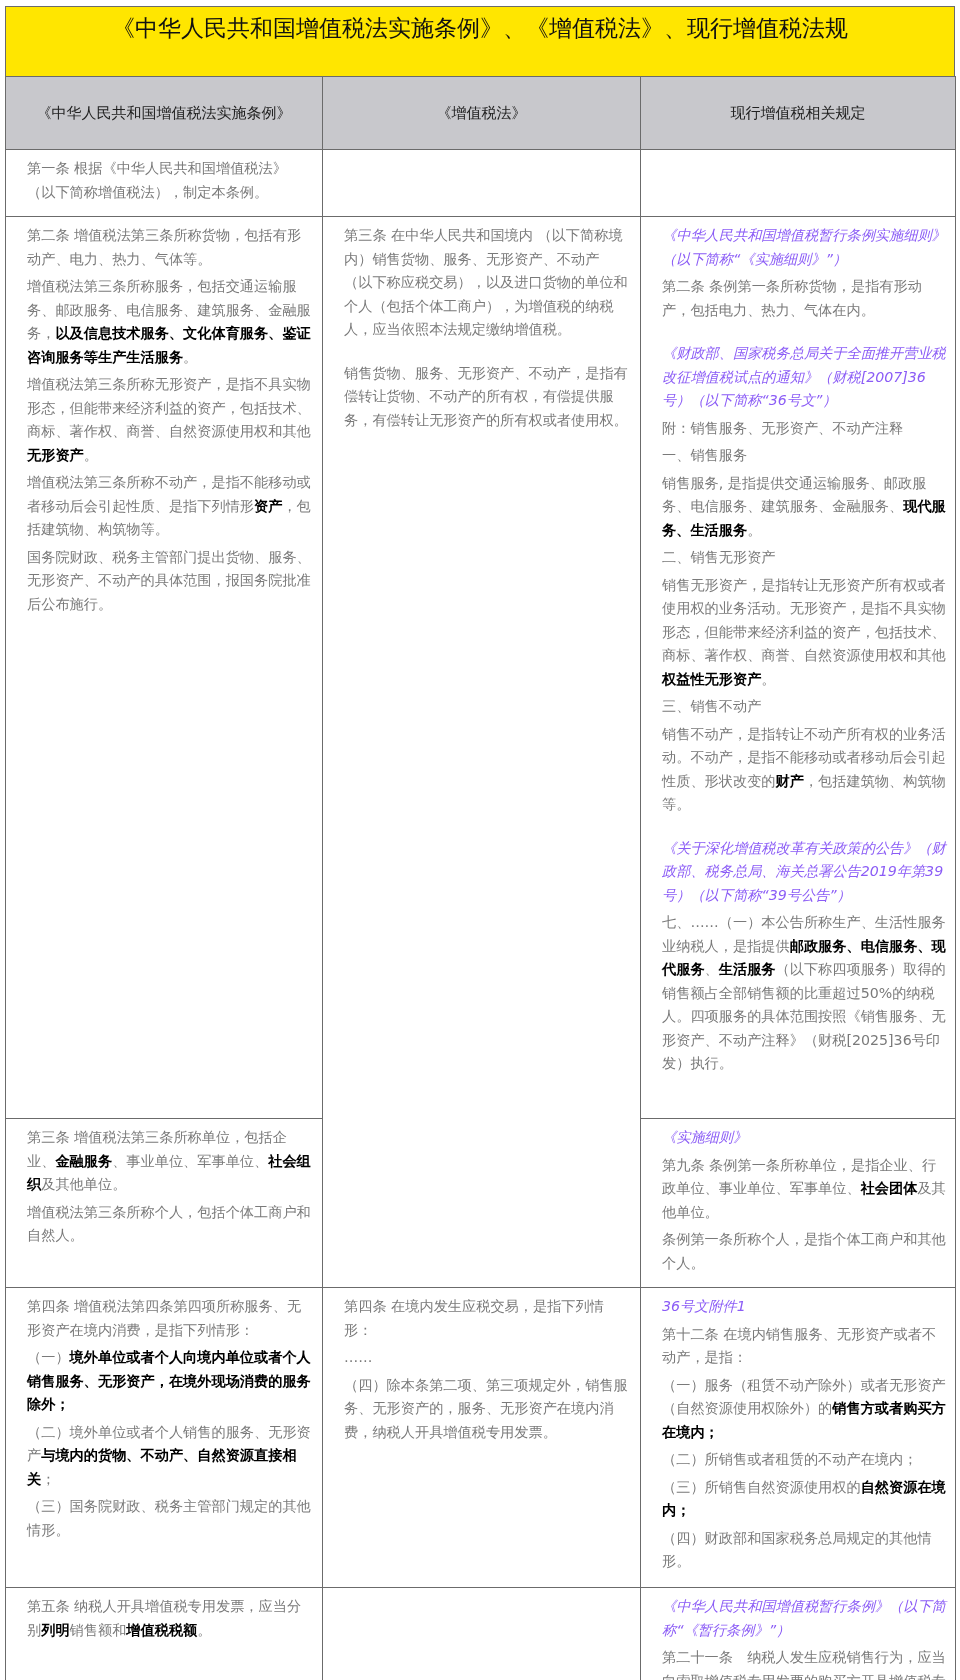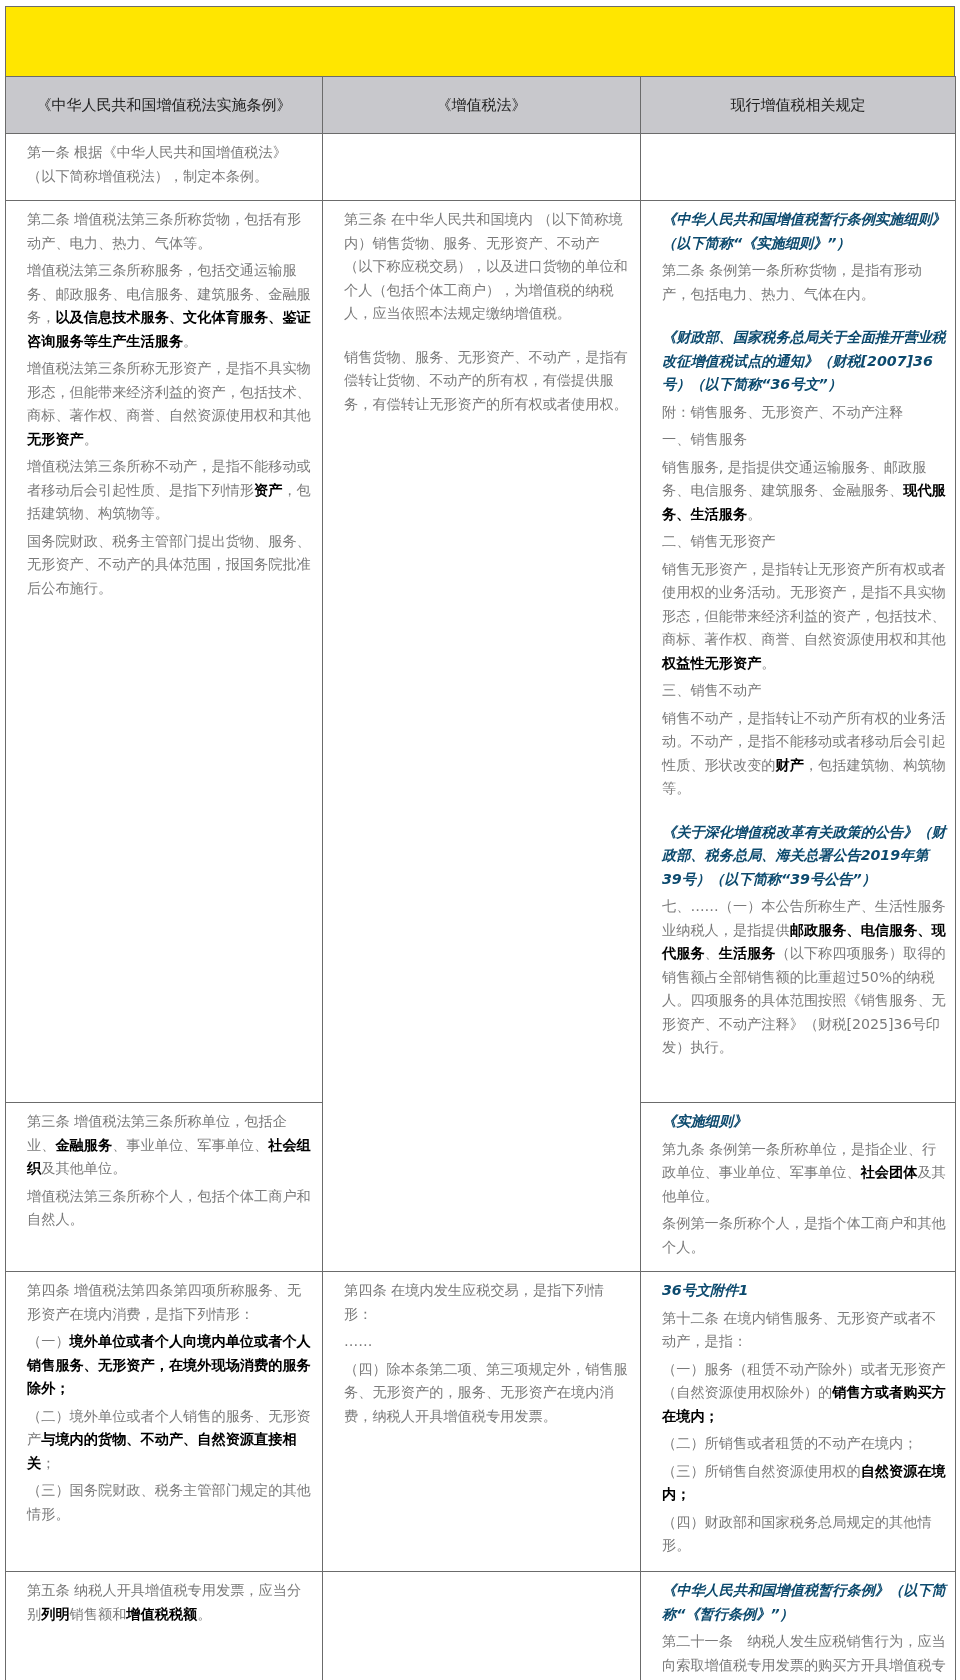--- a/index.html
+++ b/index.html
@@ -7,34 +7,35 @@
   .wrap { position:absolute; left:5px; top:6px; width:950px; }
   .title {
     background:#ffe600; border:1px solid #6b6b6b; border-bottom:none;
     height:70px; box-sizing:border-box; text-align:center;
     font-size:23px; line-height:28px; color:#111; padding-top:7px;
   }
   table { border-collapse:collapse; width:950px; table-layout:fixed; }
   th, td { border:1px solid #6b6b6b; vertical-align:top; }
   th {
     background:#c8c8cc; font-weight:normal; font-size:15px; color:#222;
-    height:40px; text-align:center; vertical-align:middle; padding:8px;
+    height:40px; text-align:center; vertical-align:middle; padding:16px;
   }
   td { padding:7px 9px 8px 9px; font-size:14.2px; line-height:23.5px; color:#7a7a7a; }
   td p { margin:0 0 4px 12px; }
-  td p.i { font-style:italic; color:#0c4a6e;font-weight:bold; }
+  td p.i { font-style:italic; color:#8b5cf6; }
   td p.gap { margin-top:20px; }
   b { color:#000; font-weight:bold; }
   .c1 { width:317px; } .c2 { width:318px; } .c3 { width:315px; }
 </style>
 </head>
 <body>
 
 <div class="wrap">
   <div class="title">
+    <div>《中华人民共和国增值税法实施条例》、《增值税法》、现行增值税法规</div>
   </div>
 
   <table>
     <colgroup>
         <col class="c1">
         <col class="c2">
         <col class="c3">
       </colgroup>
     <thead>
       <tr>

